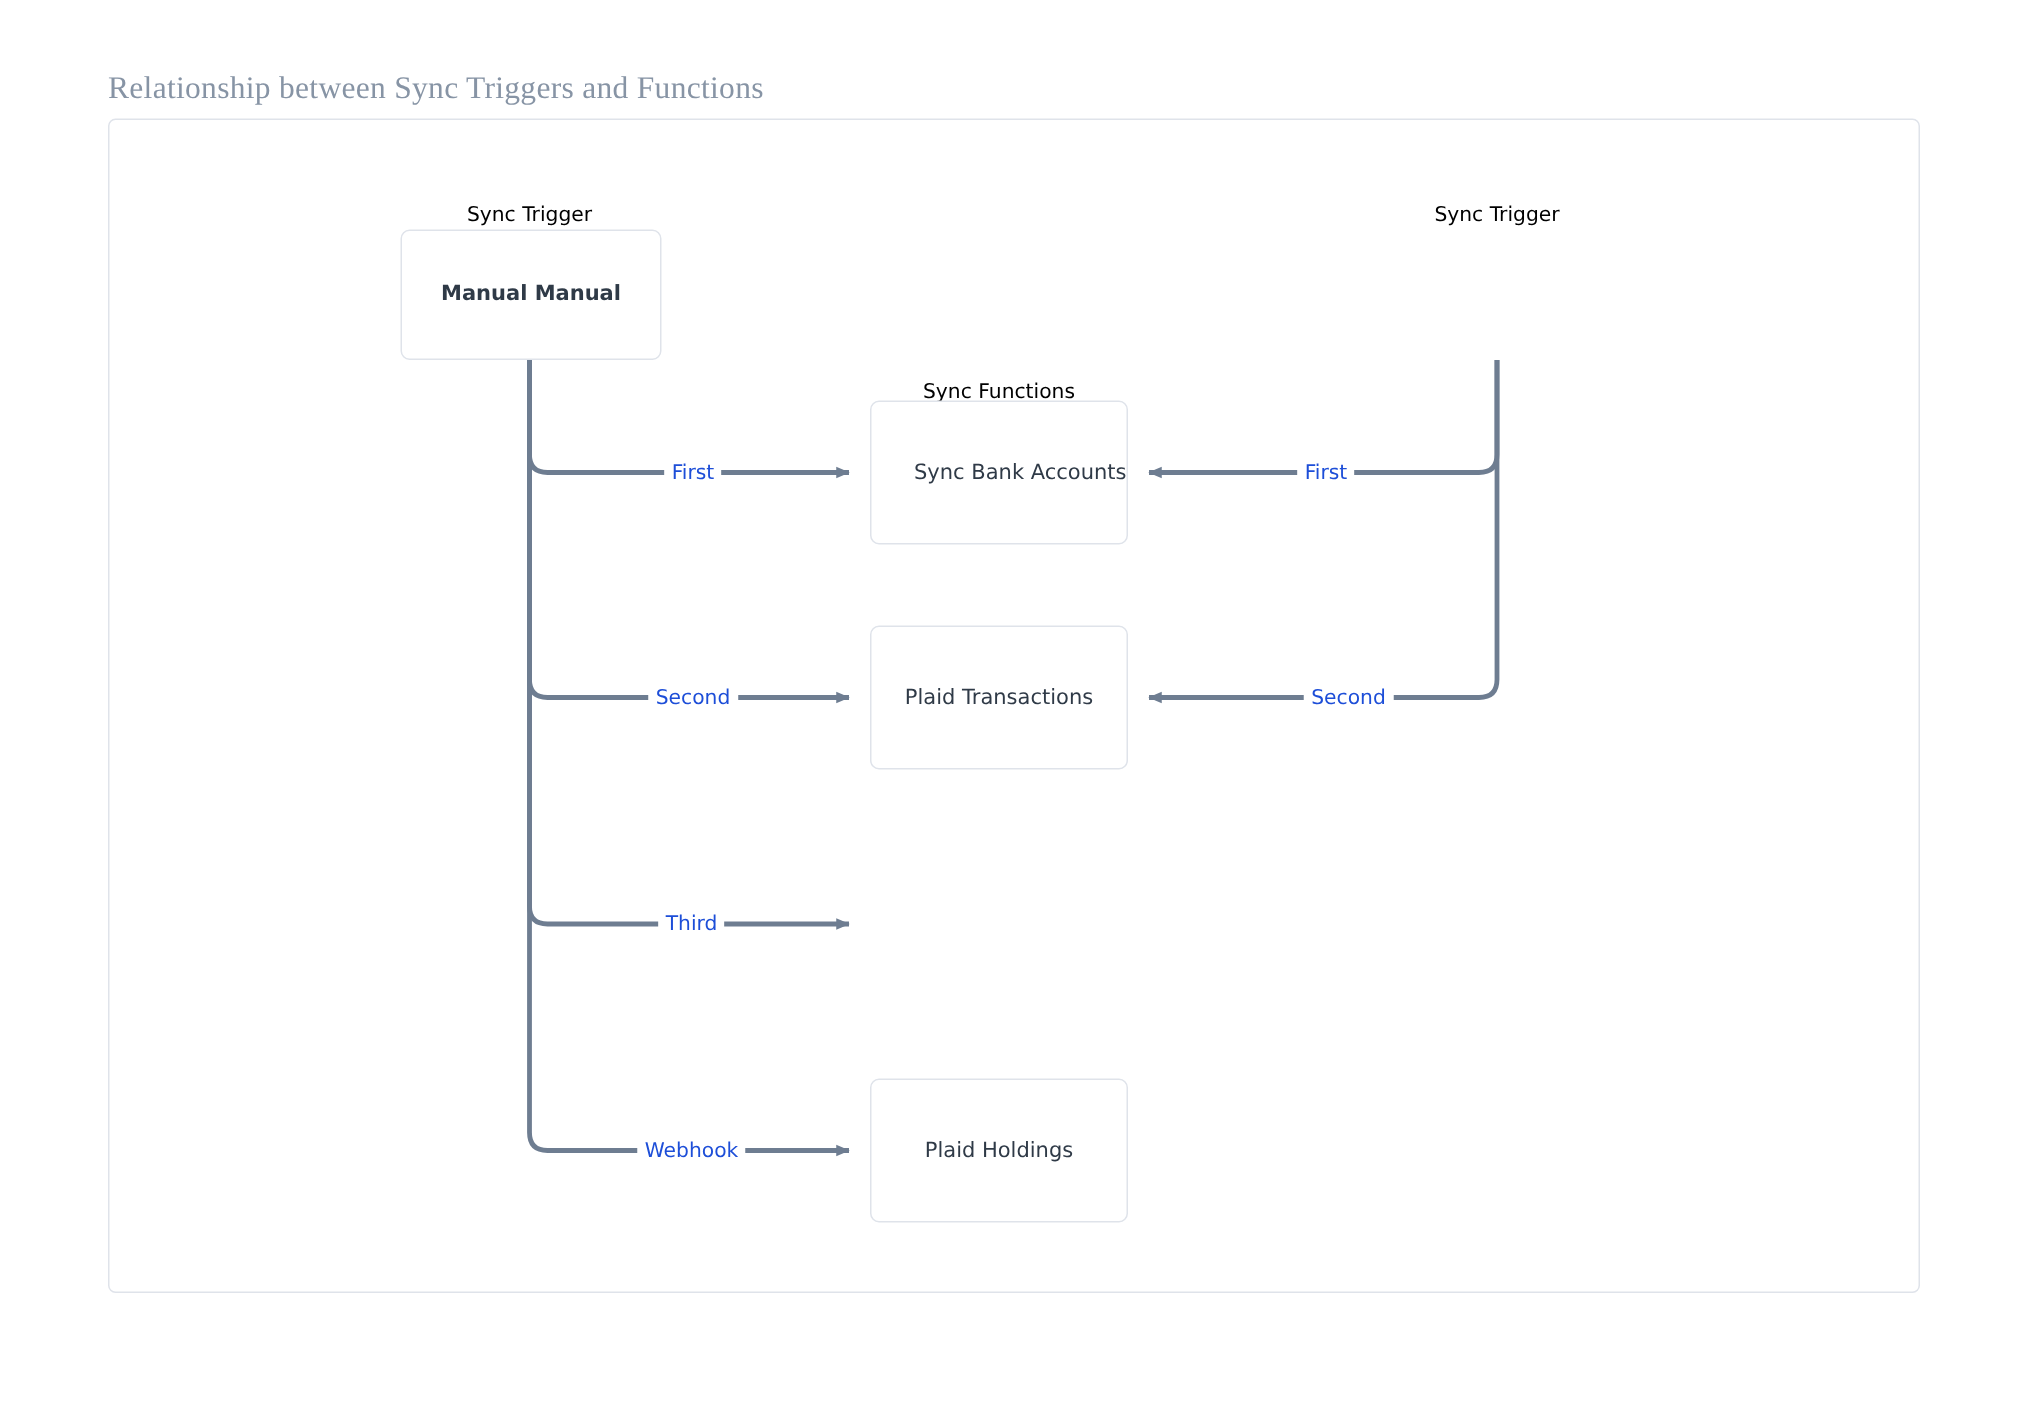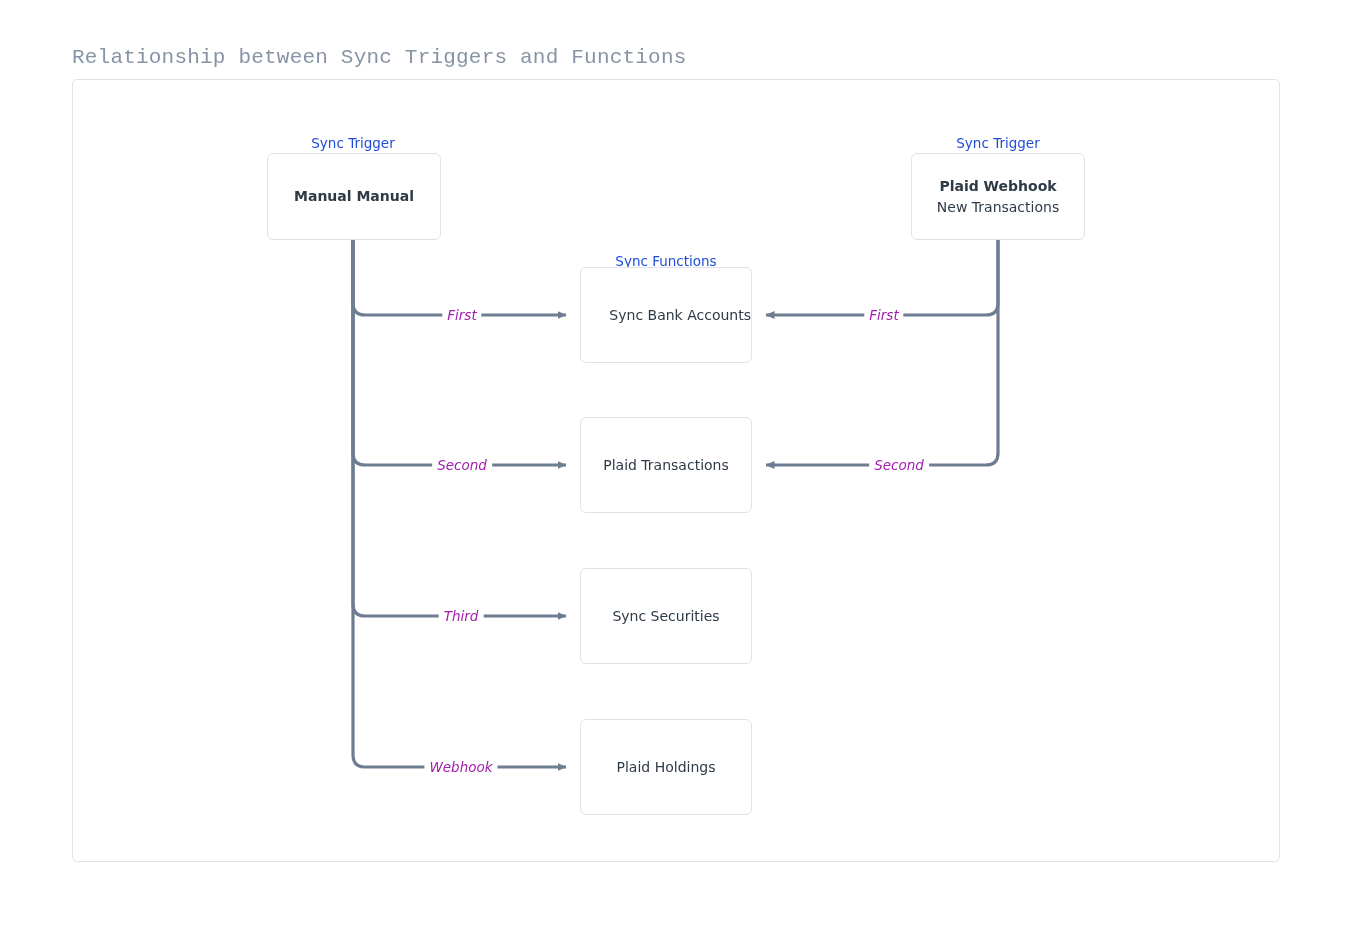--- a/index.html
+++ b/index.html
@@ -15,21 +15,21 @@
     width: 1358px;
     height: 942px;
     overflow: hidden;
   }
   #diagram-title {
     position: absolute;
     left: 72px;
     top: 46px;
     font-size: 21px;
     color: #8794a5;
-    font-family: Liberation Mono, monospace;
+    font-family: Liberation Serif, serif;
     letter-spacing: 0.2px;
     white-space: nowrap;
   }
   #diagram-frame {
     position: absolute;
     left: 72px;
     top: 79px;
     width: 1208px;
     height: 783px;
     border: 1.5px solid #dfe3ea;
@@ -41,21 +41,21 @@
     position: absolute;
     left: 0;
     top: 0;
     width: 1358px;
     height: 942px;
     pointer-events: none;
   }
   .group-label {
     position: absolute;
     font-size: 13.5px;
-    color: #1d4ed8;
+    color: #000000;
     font-family: "DejaVu Sans", sans-serif;
     white-space: nowrap;
     text-align: center;
   }
   .node-box {
     position: absolute;
     border: 1.5px solid #dfe3ea;
     border-radius: 6px;
     background: #ffffff;
     box-sizing: border-box;
@@ -69,27 +69,26 @@
     font-size: 14px;
     color: #2f3a47;
     font-family: "DejaVu Sans", sans-serif;
     line-height: 1.45;
     white-space: nowrap;
   }
   .node-line.bold { font-weight: bold; }
   .edge-label {
     position: absolute;
     font-size: 13.5px;
-    color: #a21caf;
+    color: #1d4ed8;
     font-family: "DejaVu Sans", sans-serif;
     background: #ffffff;
     padding: 0 5px;
     white-space: nowrap;
     transform: translate(-50%, -50%);
-    font-style: italic;
   }
 </style>
 </head>
 <body>
 
 <div id="page-root">
 
   <div id="diagram-title">Relationship between Sync Triggers and Functions</div>
 
   <div id="diagram-frame"></div>
@@ -115,36 +114,29 @@
   <div class="group-label" style="left:253px; top:135px; width:200px;">Sync Trigger</div>
 
   <div class="group-label" style="left:898px; top:135px; width:200px;">Sync Trigger</div>
 
   <div class="group-label" style="left:566px; top:253px; width:200px;">Sync Functions</div>
 
   <div class="node-box" style="left:267px; top:153px; width:174px; height:87px;">
     <div class="node-line bold">Manual Manual</div>
   </div>
 
-  <div class="node-box" style="left:911px; top:153px; width:174px; height:87px;">
-    <div class="node-line bold">Plaid Webhook</div>
-    <div class="node-line">New Transactions</div>
-  </div>
 
   <div class="node-box" style="left:580px; top:267px; width:172px; height:96px;align-items:flex-end;">
     <div class="node-line">Sync Bank Accounts</div>
   </div>
 
   <div class="node-box" style="left:580px; top:417px; width:172px; height:96px;">
     <div class="node-line">Plaid Transactions</div>
   </div>
 
-  <div class="node-box" style="left:580px; top:568px; width:172px; height:96px;">
-    <div class="node-line">Sync Securities</div>
-  </div>
 
   <div class="node-box" style="left:580px; top:719px; width:172px; height:96px;">
     <div class="node-line">Plaid Holdings</div>
   </div>
 
   <div class="edge-label" style="left:462px; top:315px;">First</div>
   <div class="edge-label" style="left:462px; top:465px;">Second</div>
   <div class="edge-label" style="left:461px; top:616px;">Third</div>
   <div class="edge-label" style="left:461px; top:767px;">Webhook</div>
 

